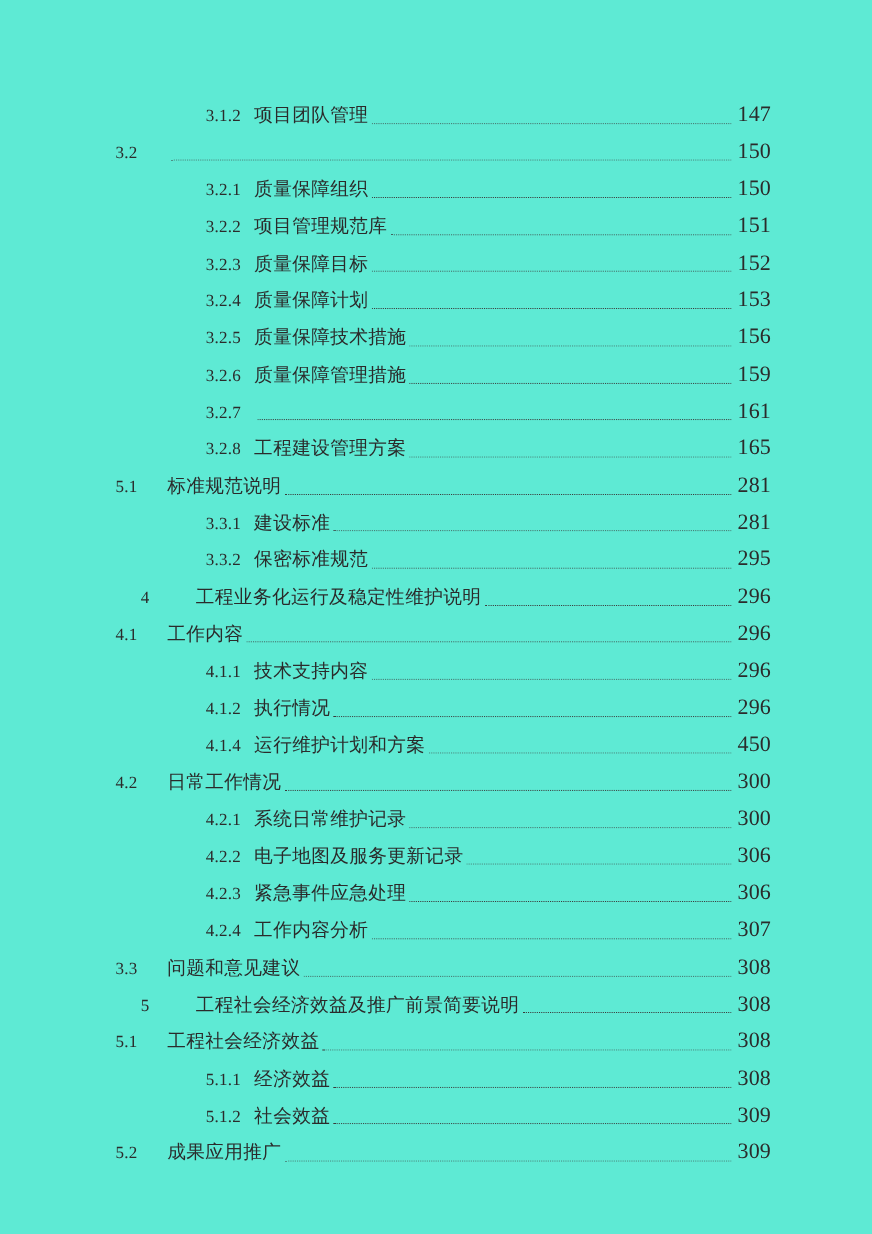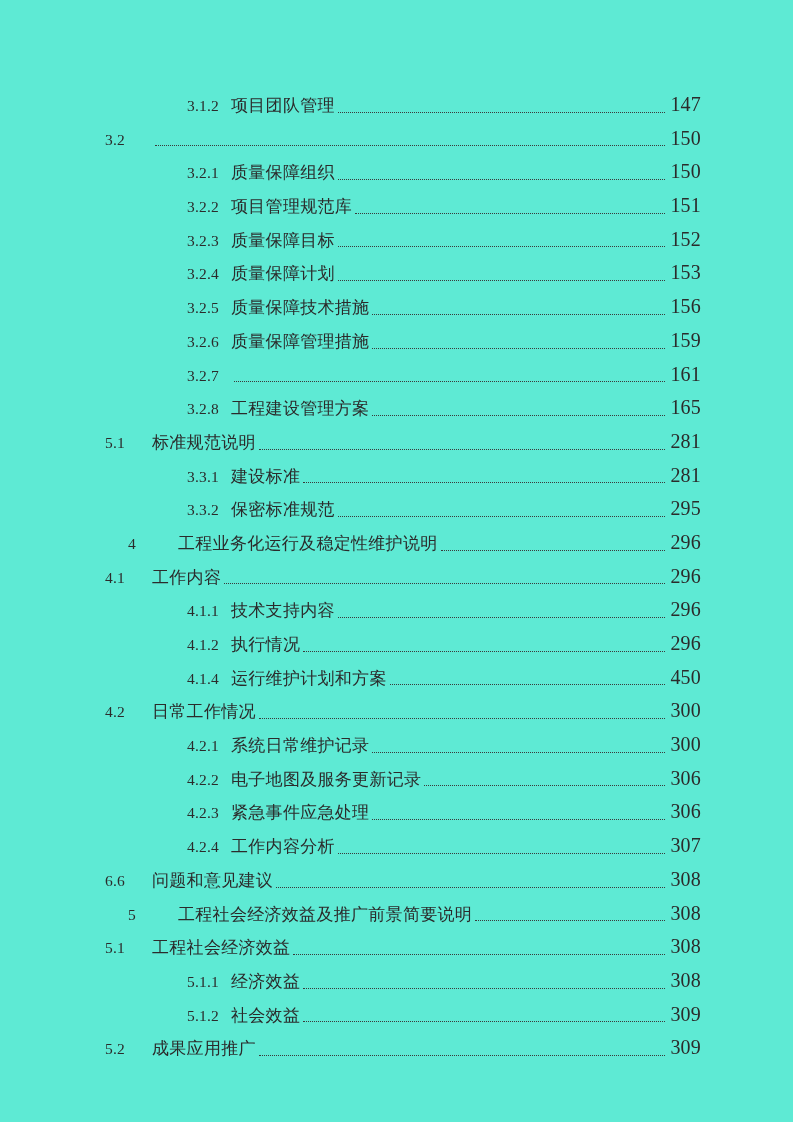--- a/index.html
+++ b/index.html
@@ -213,21 +213,21 @@
         <span class="leader"></span>
         <span class="page-no">306</span>
       </div>
       <div class="toc-row lvl3">
         <span class="num">4.2.4</span>
         <span class="title">工作内容分析</span>
         <span class="leader"></span>
         <span class="page-no">307</span>
       </div>
       <div class="toc-row lvl2">
-        <span class="num">6.6</span>
+        <span class="num">3.3</span>
         <span class="title">问题和意见建议</span>
         <span class="leader"></span>
         <span class="page-no">308</span>
       </div>
       <div class="toc-row lvl1">
         <span class="num">5</span>
         <span class="title">工程社会经济效益及推广前景简要说明</span>
         <span class="leader"></span>
         <span class="page-no">308</span>
       </div>

